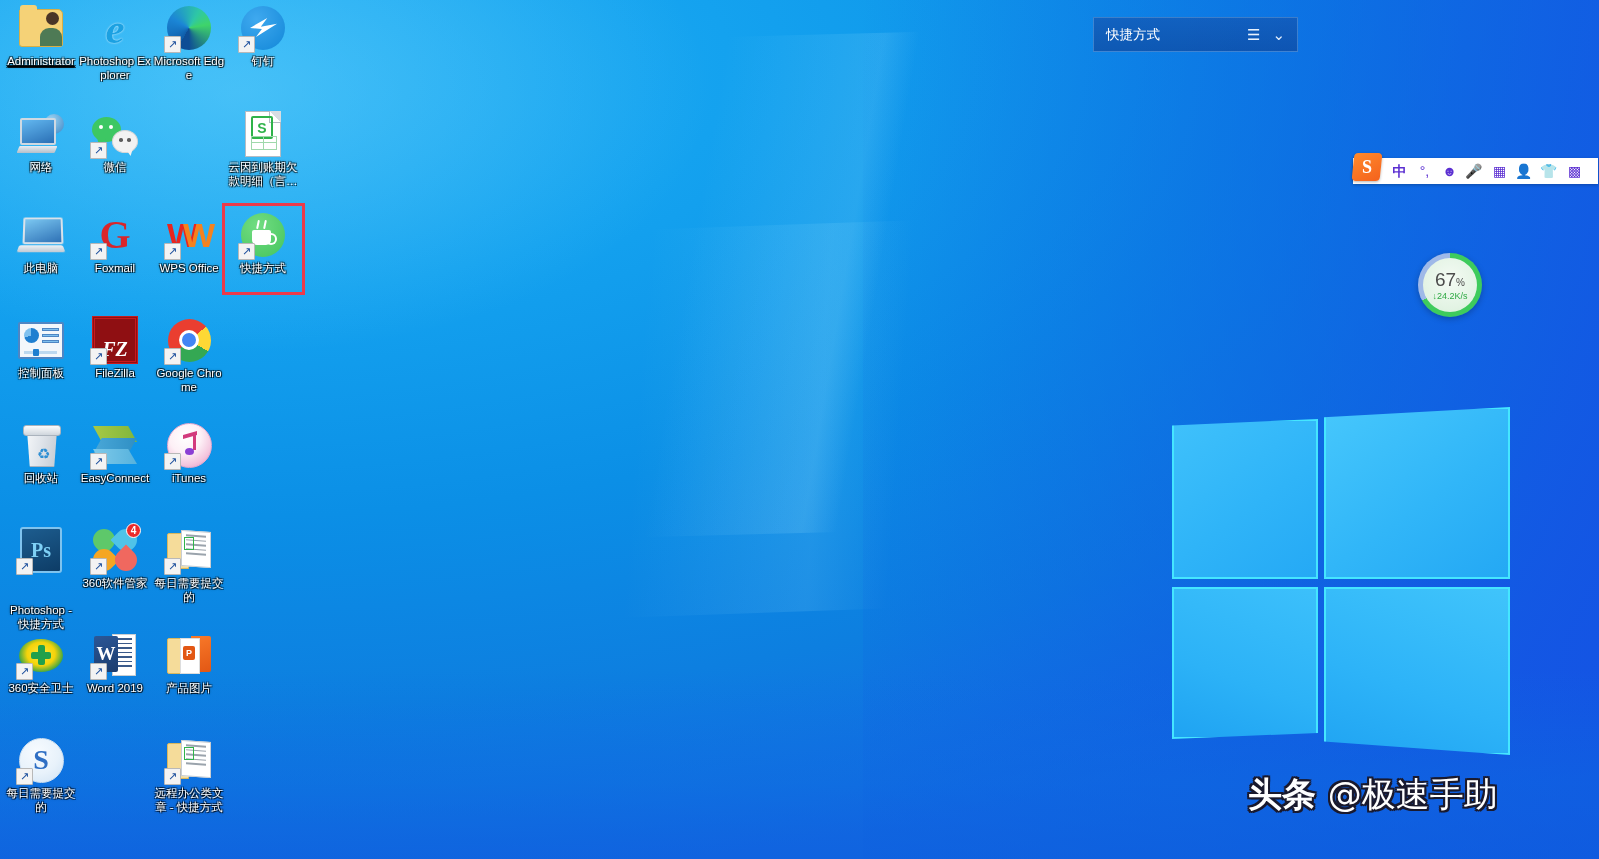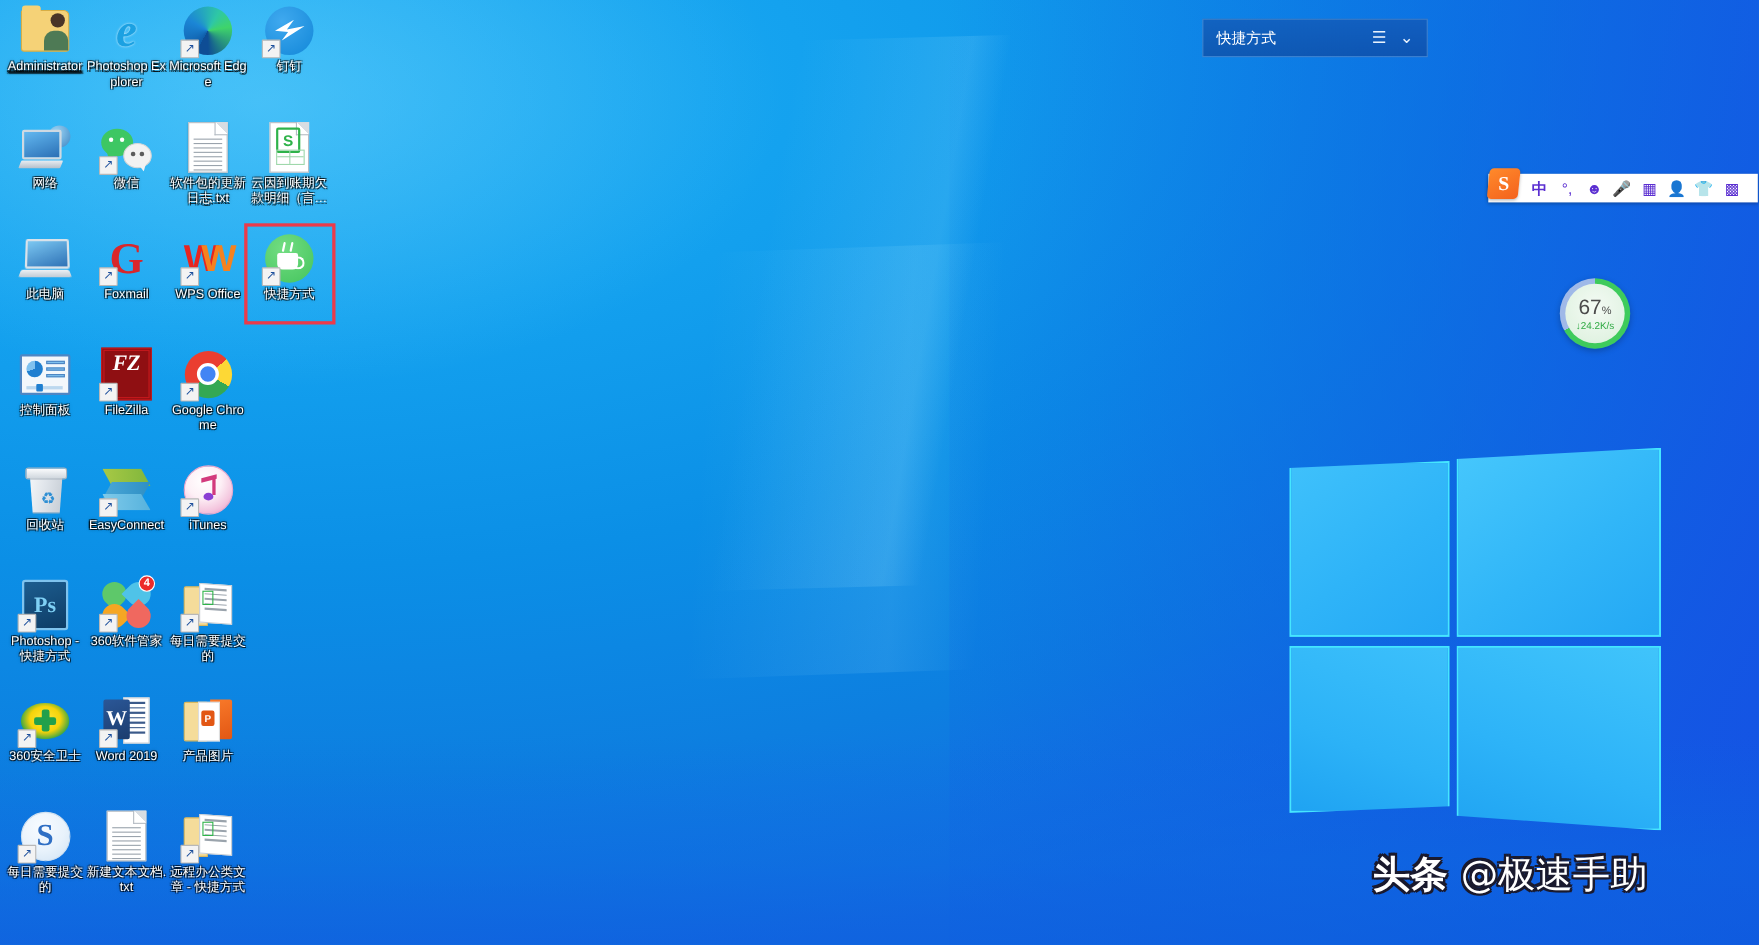--- a/index.html
+++ b/index.html
@@ -175,21 +175,21 @@
   .ic-cup:after{content:"";position:absolute;right:-6px;top:3px;width:8px;height:8px;border:2px solid #fff;border-radius:50%;border-left-color:transparent;}
   .ic-steam{position:absolute;width:2px;height:9px;background:#fff;border-radius:2px;}
   .ic-ctrlpanel{width:42px;height:33px;background:#f3f7fb;border:2px solid #4e86c4;border-radius:2px;position:relative;}
   .ic-cp-pie{position:absolute;left:4px;top:4px;width:15px;height:15px;border-radius:50%;
     background:conic-gradient(#1f7fd0 0 70%,#7fc1ef 70% 100%);}
   .ic-cp-rows{position:absolute;right:3px;top:4px;width:17px;}
   .ic-cp-rows i{display:block;height:3px;background:#7fc1ef;margin-bottom:3px;border:1px solid #4e86c4;box-sizing:border-box;}
   .ic-cp-bar{position:absolute;left:4px;bottom:3px;width:33px;height:3px;background:#bcd8ef;}
   .ic-cp-bar:after{content:"";position:absolute;left:9px;top:-2px;width:6px;height:7px;background:#1f7fd0;border-radius:1px;}
   .ic-filezilla{width:40px;height:42px;background:#8f0f12;border:3px double #c8191d;position:relative;
-    display:flex;align-items:flex-start;justify-content:center;}
+    display:flex;align-items:flex-end;justify-content:center;}
   .ic-fz-text{color:#fff;font-weight:bold;font-size:20px;font-style:italic;font-family:"Liberation Serif",serif;}
   .ic-chrome{width:43px;height:43px;border-radius:50%;position:relative;
     background:conic-gradient(from -60deg,#ea3e30 0deg 110deg,#fdd835 110deg 180deg,#34a853 180deg 290deg,#ea3e30 290deg 360deg);}
   .ic-chrome:after{content:"";position:absolute;left:11.5px;top:11.5px;width:20px;height:20px;border-radius:50%;
     background:#4285f4;border:3.5px solid #fff;box-sizing:border-box;}
   .ic-recycle{position:relative;width:36px;height:40px;}
   .ic-rb-body{position:absolute;left:2px;top:6px;width:32px;height:34px;
     background:linear-gradient(100deg,#f5f7f9 0%,#dfe4ea 45%,#c3cad2 100%);
     border:1px solid #aab3bd;border-radius:2px 2px 5px 5px;clip-path:polygon(6% 0,94% 0,86% 100%,14% 100%);}
   .ic-rb-lid{position:absolute;left:0;top:0;width:36px;height:9px;background:linear-gradient(180deg,#fbfcfd,#cfd6dd);
@@ -368,37 +368,20 @@
           </div>
           <div class="ic-wc-sm">
             <span class="ic-dot-d" style="left:6px;top:7px"></span>
             <span class="ic-dot-d" style="left:14px;top:7px"></span>
           </div>
         </div>
         <span class="shortcut-arrow">↗</span>
       </div>
       <div class="icon-label">微信</div>
     </div>
-    <div class="icon-cell" style="left: 152px; top: 110px;">
-      <div class="icon-art">
-        <div class="ic-txtfile">
-          <div class="ic-lines">
-            <i></i>
-            <i></i>
-            <i></i>
-            <i></i>
-            <i></i>
-            <i></i>
-            <i></i>
-            <i></i>
-          </div>
-        </div>
-      </div>
-      <div class="icon-label">软件包的更新日志.txt</div>
-    </div>
     <div class="icon-cell" style="left: 226px; top: 110px;">
       <div class="icon-art">
         <div class="ic-wps-s">
           <div class="ic-s-mark">S</div>
           <div class="ic-s-grid"></div>
         </div>
       </div>
       <div class="icon-label">云因到账期欠款明细（言…</div>
     </div>
     <div class="icon-cell" style="left: 4px; top: 211px;">
@@ -496,21 +479,21 @@
           <div class="ic-note">
             <u></u>
             <i></i>
             <b></b>
           </div>
         </div>
         <span class="shortcut-arrow">↗</span>
       </div>
       <div class="icon-label">iTunes</div>
     </div>
-    <div class="icon-cell" style="left: 4px; top: 526px;">
+    <div class="icon-cell" style="left: 4px; top: 526px; gap: 27px;">
       <div class="icon-art">
         <div class="ic-ps">
           <span>Ps</span>
         </div>
         <span class="shortcut-arrow">↗</span>
       </div>
       <div class="icon-label">Photoshop - 快捷方式</div>
     </div>
     <div class="icon-cell" style="left: 78px; top: 526px;">
       <div class="icon-art">
@@ -583,37 +566,20 @@
       <div class="icon-label">产品图片</div>
     </div>
     <div class="icon-cell" style="left: 4px; top: 736px;">
       <div class="icon-art">
         <div class="ic-sogou">
           <span>S</span>
         </div>
         <span class="shortcut-arrow">↗</span>
       </div>
       <div class="icon-label">每日需要提交的</div>
-    </div>
-    <div class="icon-cell" style="left: 78px; top: 736px;">
-      <div class="icon-art">
-        <div class="ic-txtfile">
-          <div class="ic-lines">
-            <i></i>
-            <i></i>
-            <i></i>
-            <i></i>
-            <i></i>
-            <i></i>
-            <i></i>
-            <i></i>
-          </div>
-        </div>
-      </div>
-      <div class="icon-label">新建文本文档.txt</div>
     </div>
     <div class="icon-cell" style="left: 152px; top: 736px;">
       <div class="icon-art">
         <div class="ic-folder-docs">
           <div class="ic-fd-back"></div>
           <div class="ic-fd-pages">
             <i></i>
             <i></i>
             <i></i>
             <i></i>

